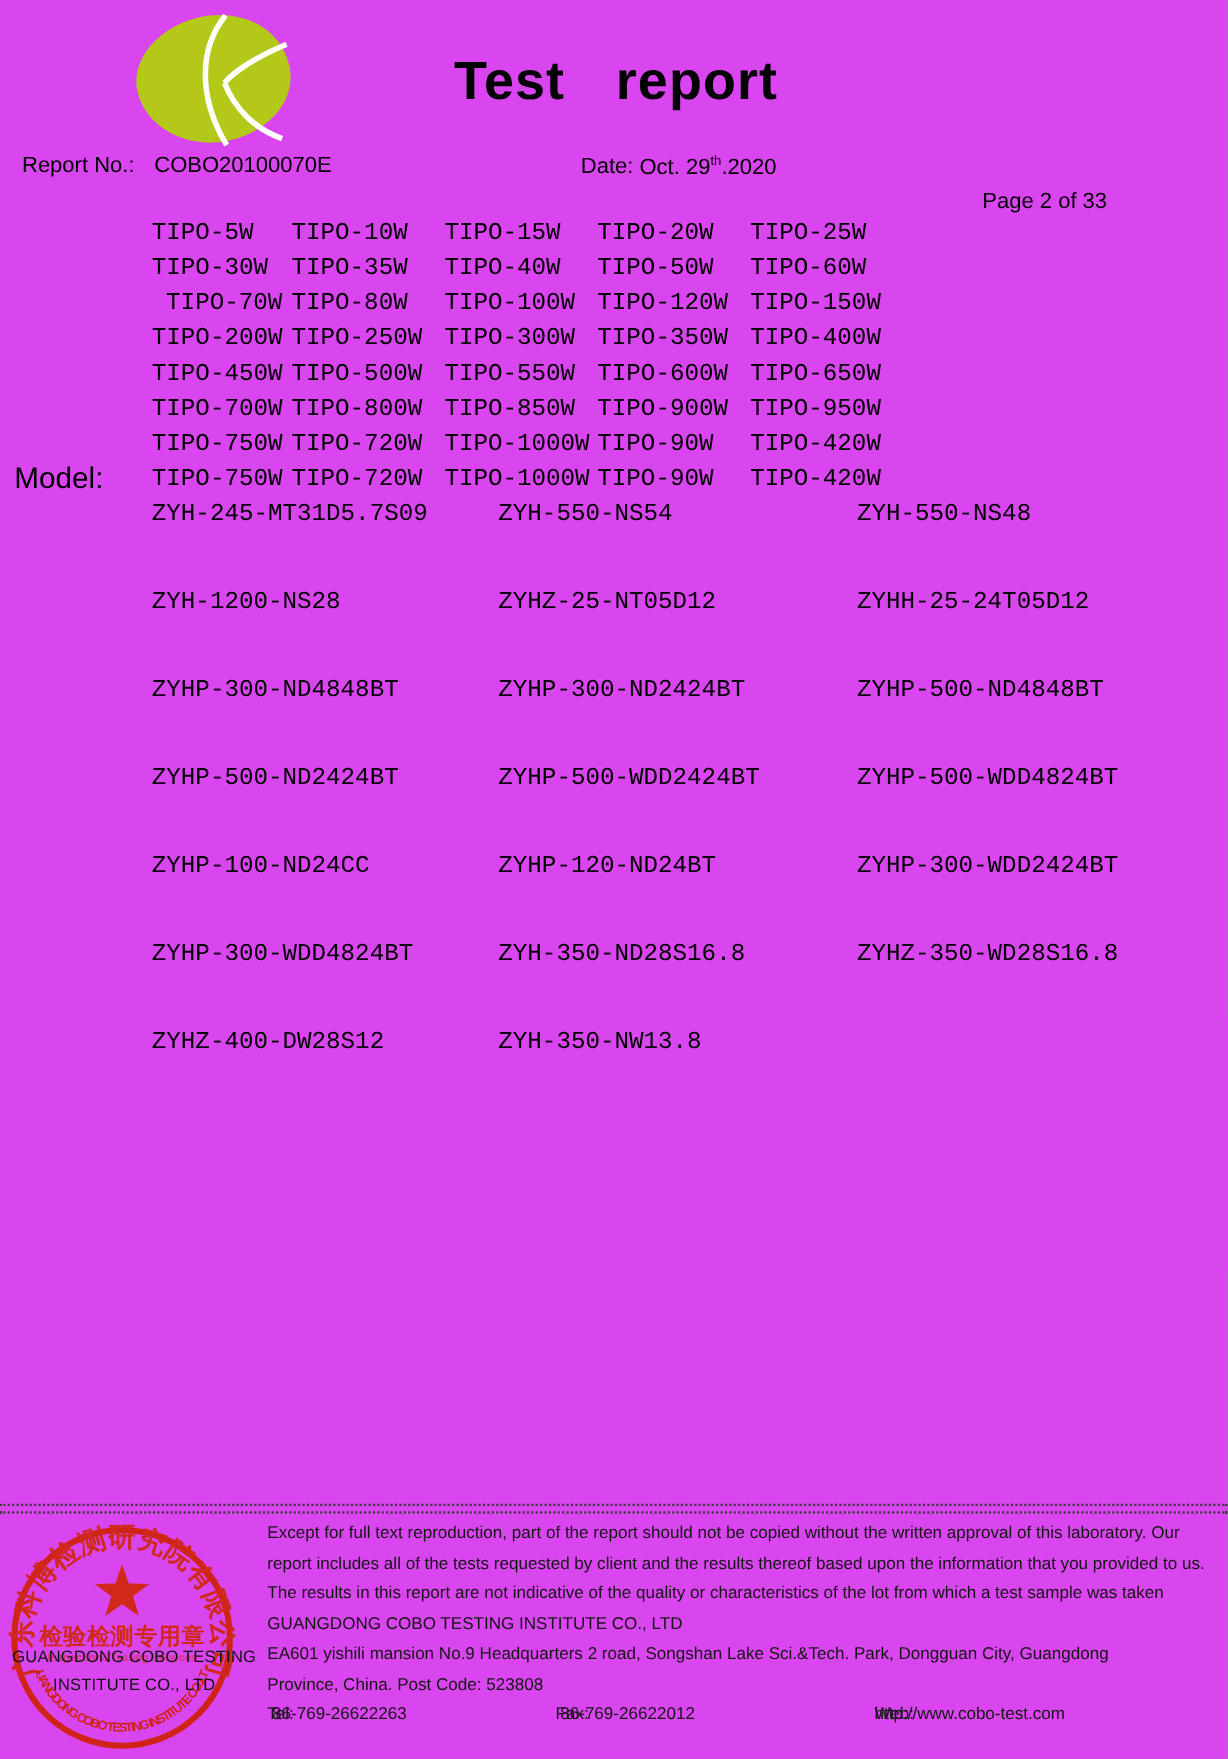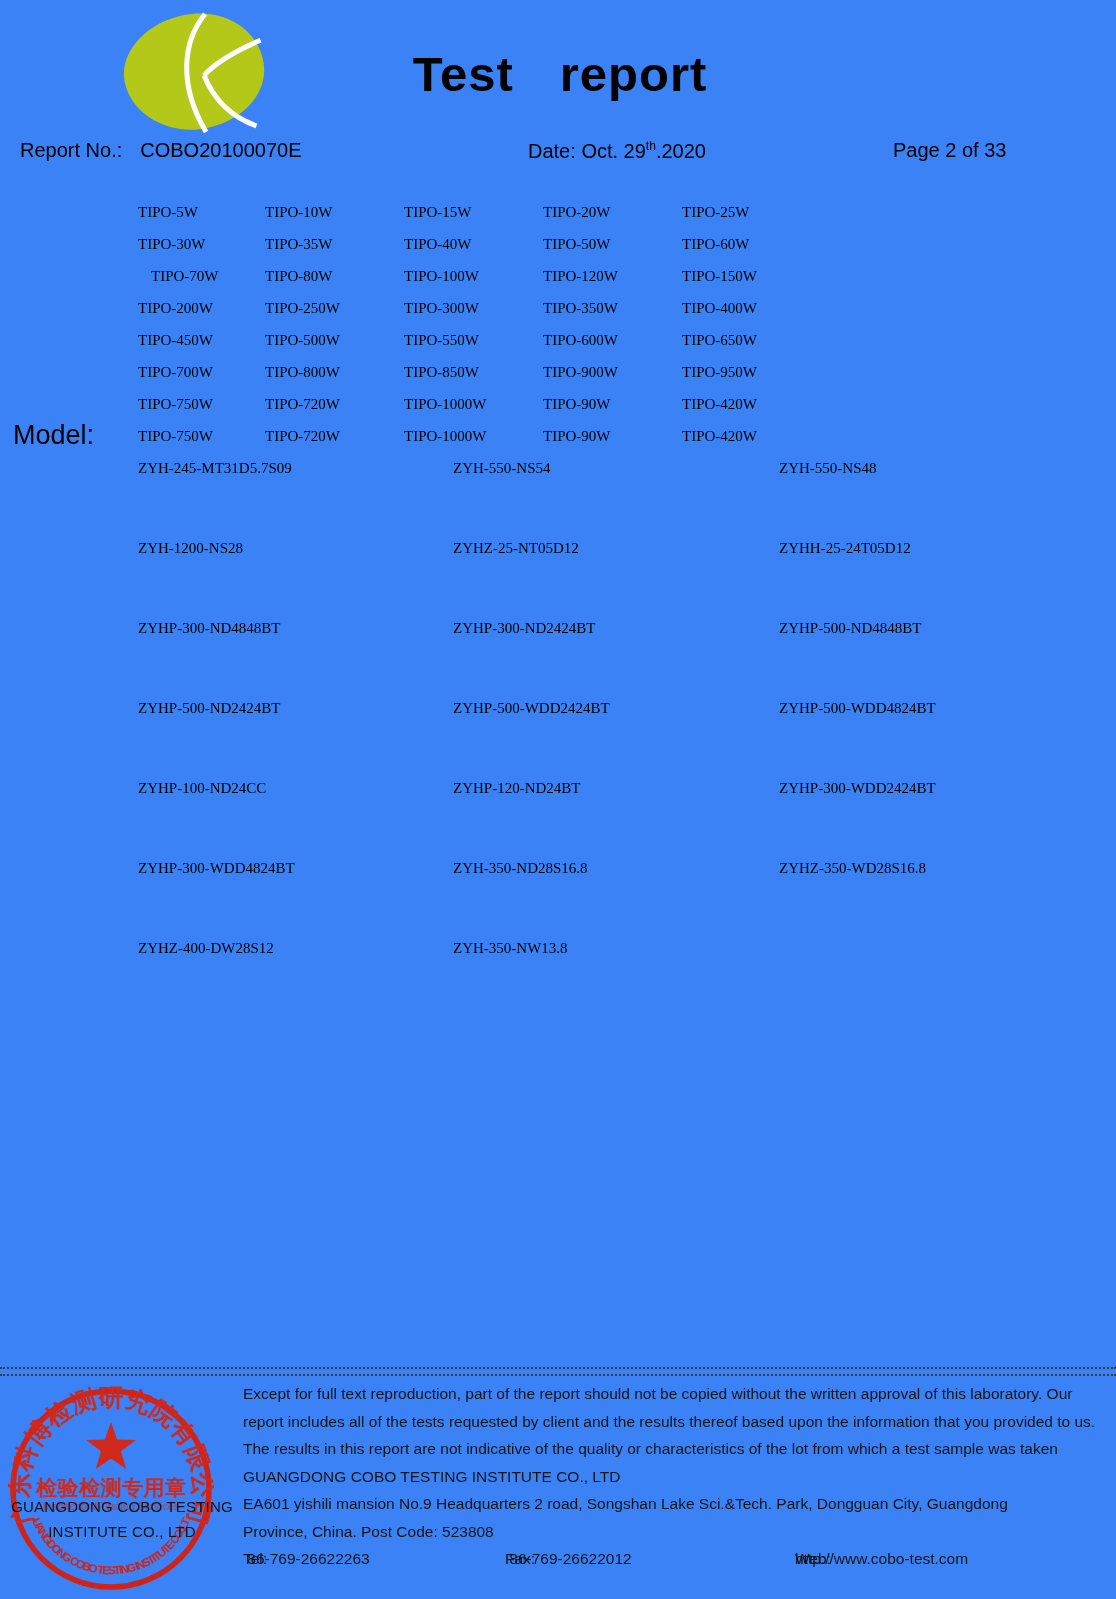--- a/index.html
+++ b/index.html
@@ -1,42 +1,42 @@
 <!DOCTYPE html>
 <html><head>
 <meta charset="utf-8">
 <style>
   * { margin:0; padding:0; box-sizing:border-box; }
   html,body { background:#888; }
   .page {
     position:relative; width:1116px; height:1599px;
-    background:#3b82f6; margin:0 auto; overflow:hidden;
+    background:#d946ef; margin:0 auto; overflow:hidden;
     font-family:"Liberation Sans", sans-serif; color:#000;
   }
   
   .logo { position:absolute; left:118px; top:12px; width:150px; height:122px; }
   .title {
     position:absolute; left:340px; top:46px; width:440px;
     display:flex; justify-content:center; gap:46px;
     font-size:49px; font-weight:bold; letter-spacing:1px;
     font-family:"Liberation Sans", sans-serif;
   }
   .meta-row { position:absolute; top:139px; left:0; width:1116px; height:28px; font-size:20px; }
   .meta-report { position:absolute; left:20px; }
   .meta-report .val { margin-left:18px; }
   .meta-date { position:absolute; left:528px; }
   .meta-date sup { font-size:12px; }
-  .meta-page { position:absolute; left:893px; }
+  .meta-page { position:absolute; left:893px;margin-top:33px; }
 
   
   .model-label { position:absolute; left:13px; top:420px; font-size:27px; }
   .model-grid {
     position:absolute; left:120px; top:196px;
-    font-family:Liberation Serif, serif;
-    font-size:15px; line-height:32px; color:#000;
+    font-family:Liberation Mono, monospace;
+    font-size:22px; line-height:32px; color:#000;
   }
   .tipo { display:grid; grid-template-columns:127px 139px 139px 139px 139px; }
   .zyh  { display:grid; grid-template-columns:267px 278px 300px;gap:48px; }
   .mcell { padding-left:18px; white-space:nowrap; }
   .tipo .mcell:nth-child(11) { padding-left:31px; } 
 
   
   .rule { position:absolute; left:0; width:1116px; height:0; border-top:2px dotted #3b3b3b; }
   .rule-1 { top:1367px; }
   .rule-2 { top:1374px; }

